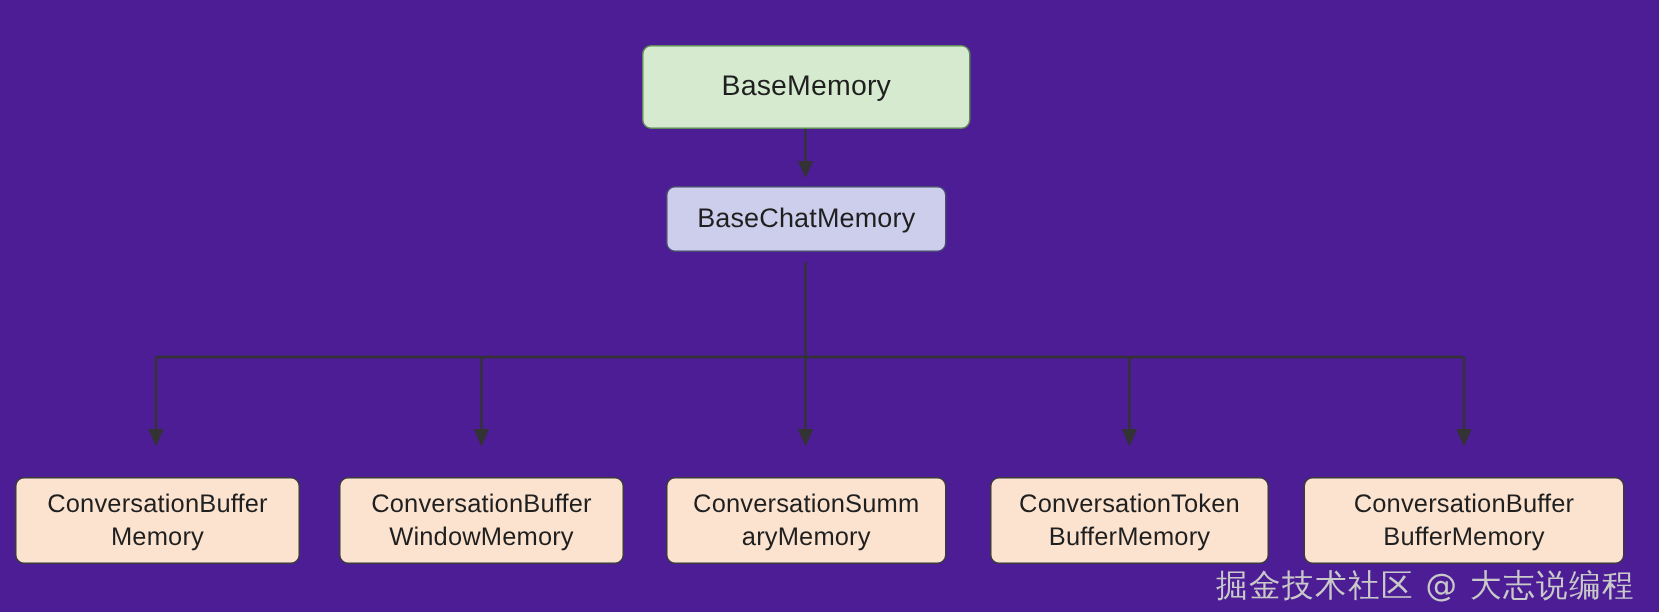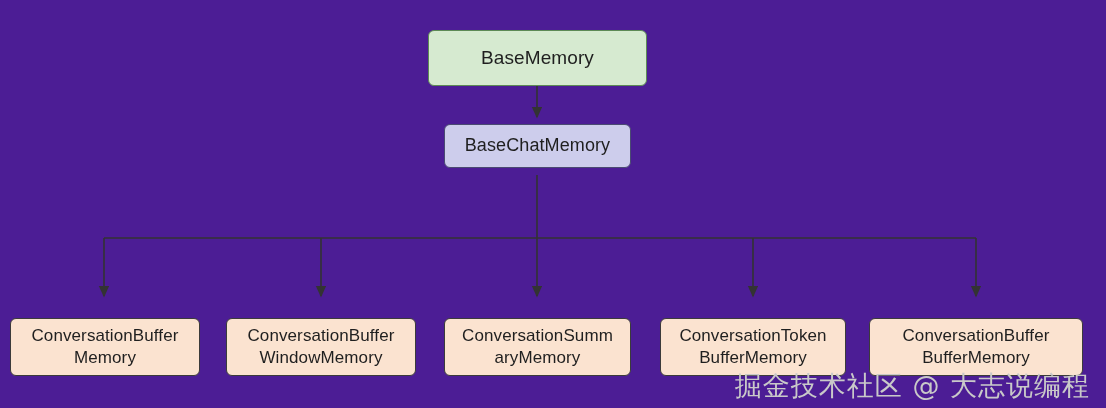--- a/index.html
+++ b/index.html
@@ -55,21 +55,21 @@
     margin-top: 16px;
   }
   .node-label {
     padding: 0 8px;
     white-space: pre-line;
   }
   .watermark {
     position: absolute;
     right: 16px;
     bottom: 4px;
-    font-size: 27px;
+    font-size: 21px;
     color: #c9c9c9;
     letter-spacing: 1px;
     font-family: "DejaVu Sans", sans-serif;
     white-space: nowrap;
     z-index: 3;
   }
 </style>
 </head>
 <body>
 

